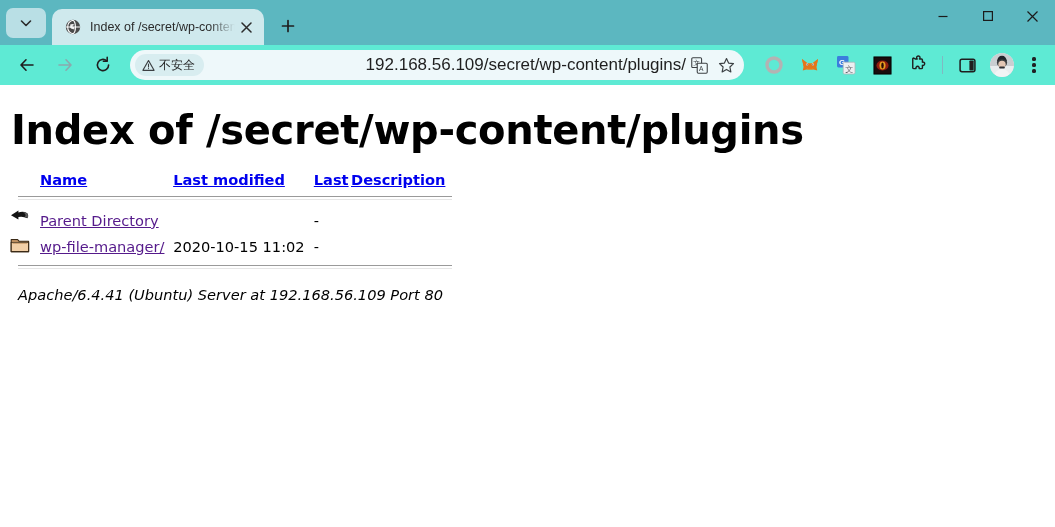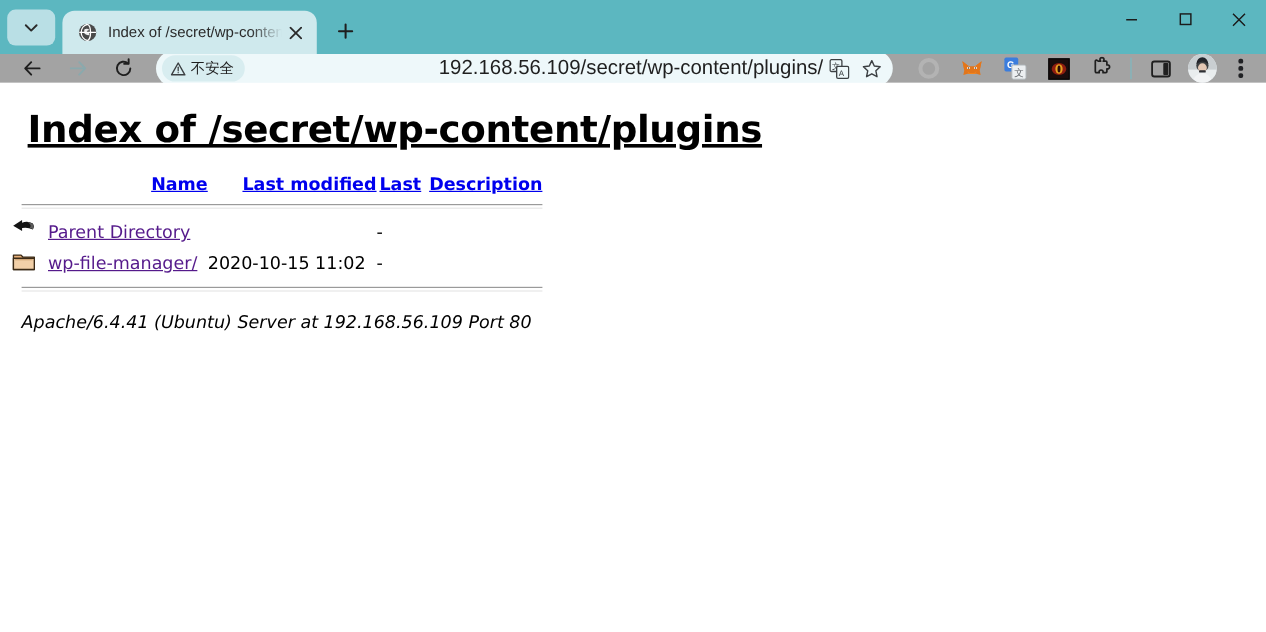--- a/index.html
+++ b/index.html
@@ -116,22 +116,22 @@
     width: 45px;
     height: 32px;
     display: flex;
     align-items: center;
     justify-content: center;
     cursor: pointer;
   }
 
   
   .toolbar {
-    height: 24px;
-    background: #a3a3a3;
+    height: 40px;
+    background: #5eead4;
     display: flex;
     align-items: center;
     padding: 0 8px;
     box-sizing: border-box;
     flex: none;
   }
   .nav-btn {
     width: 30px;
     height: 30px;
     margin: 0 4px;
@@ -256,43 +256,42 @@
     background: #ffffff;
     overflow: hidden;
     padding: 0;
     position: relative;
   }
   .page-inner {
     padding: 8px 8px 8px 8px;
   }
   h1.idx-title {
     font-family: "DejaVu Sans", sans-serif;
-    font-size: 31px;
+    font-size: 40px;
     font-weight: bold;
     color: #000000;
-    margin: 14px 0 18px 15px;
+    margin: 14px 0 18px 3px;
     letter-spacing: -0.3px;
     line-height: 1.15;
-    text-decoration: underline;
   }
 
   table.idx {
     border-collapse: collapse;
     font-family: "DejaVu Sans", sans-serif;
     font-size: 14.6px;
     margin-left: 2px;
   }
   table.idx td, table.idx th {
     padding: 0;
     vertical-align: middle;
     white-space: nowrap;
   }
   table.idx th {
     font-weight: normal;
-    text-align: right;
+    text-align: left;
     padding-bottom: 2px;
   }
   .col-icon { width: 30px; }
   .hdr-link {
     color: #0000ee;
     text-decoration: underline;
     cursor: pointer;
     font-weight: bold;
   }
   .th-name      { text-align: left; padding-left: 10px; }

